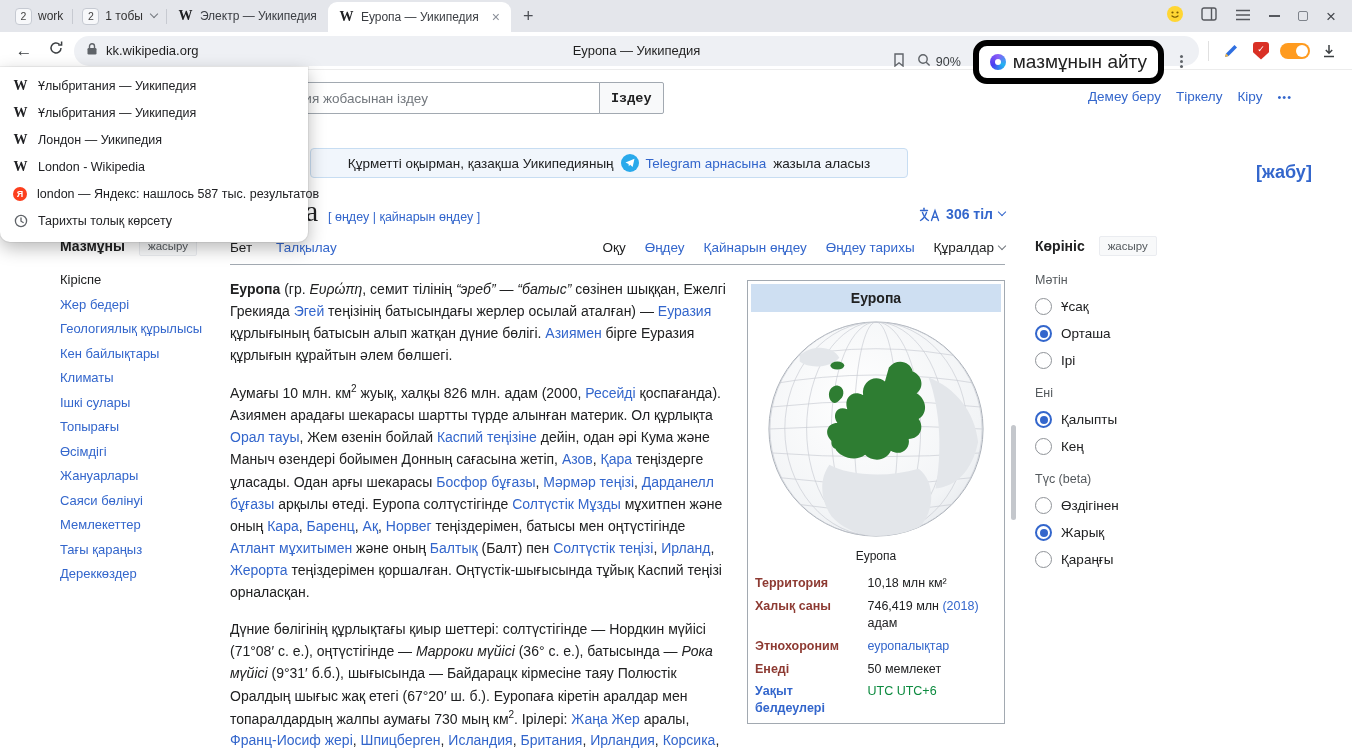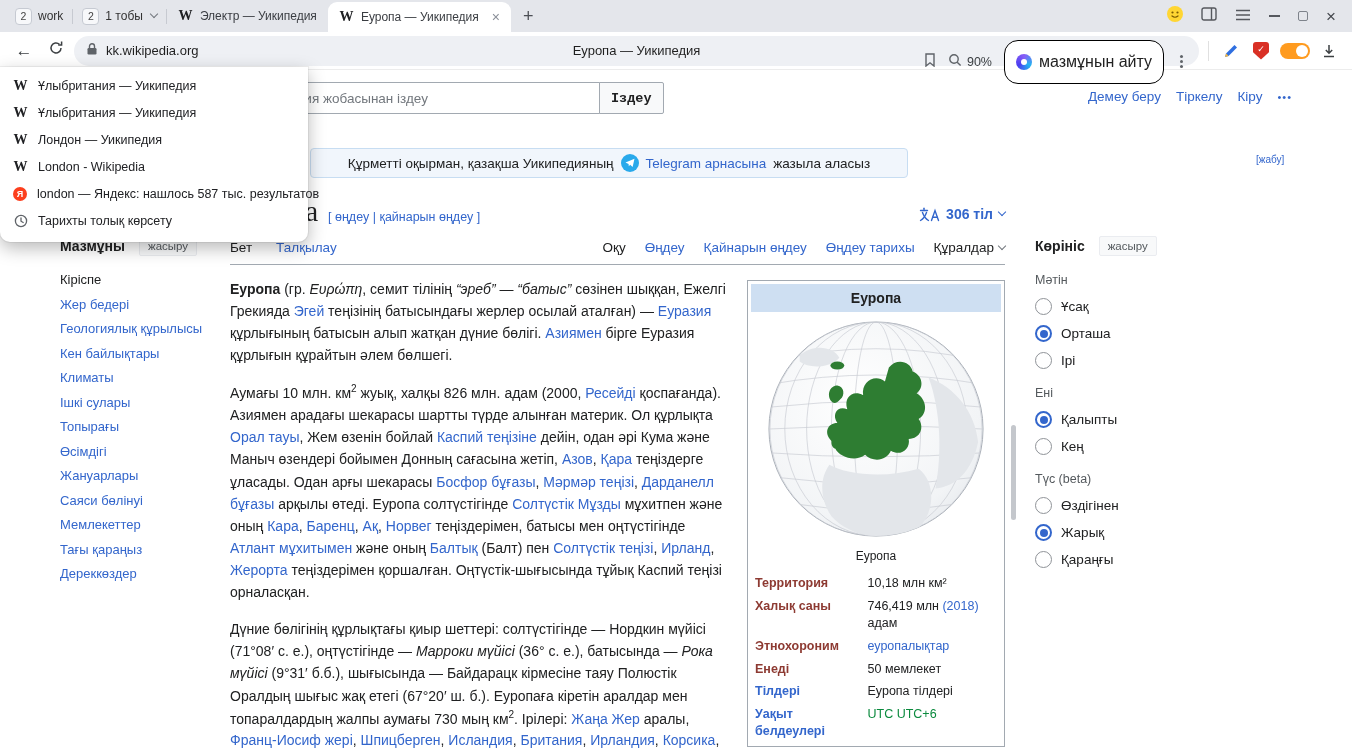--- a/index.html
+++ b/index.html
@@ -23,21 +23,21 @@
   .win-restore { width:10px; height:10px; border:1.5px solid #7e838b; border-radius:2px; }
   .win-close { font-size:17px; color:#44474d; line-height:1; }
 
   .toolbar { position:absolute; top:32px; left:0; right:0; height:38px; background:#fff; display:flex; align-items:center; padding:0 10px; gap:4px; border-bottom:1px solid #ececec; }
   .nav-btn { width:28px; text-align:center; font-size:17px; color:#3c4043; flex:none; }
   .urlbar { flex:1; height:30px; background:#eef0f4; border-radius:15px; display:flex; align-items:center; gap:8px; padding:0 12px; position:relative; }
   .url-text { font-size:13px; color:#1f1f1f; z-index:2; }
   .page-title-center { position:absolute; left:0; right:0; text-align:center; font-size:13px; color:#1f1f1f; }
   .urlbar-right { margin-left:auto; display:flex; align-items:center; gap:12px; z-index:2;margin-top:22px; }
   .zoom-group { display:flex; align-items:center; gap:5px; font-size:12.5px; color:#3c4043; }
-  .read-pill { display:flex; align-items:center; gap:7px; background:#fff; border:1px solid #000000; border-radius:14px; height:44px; padding:0 11px; font-size:16px; color:#222; white-space:nowrap; }
+  .read-pill { display:flex; align-items:center; gap:7px; background:#fff; border:6px solid #000000; border-radius:14px; height:44px; padding:0 11px; font-size:19px; color:#222; white-space:nowrap; }
   .alice-dot { width:16px; height:16px; border-radius:50%; background:conic-gradient(#8a5cf6,#20b5f0,#4a3df0,#8a5cf6); position:relative; flex:none; }
   .alice-dot::after { content:""; position:absolute; left:5px; top:5px; width:6px; height:6px; border-radius:50%; background:#fff; }
   .kebab { width:3px; height:3px; border-radius:50%; background:#5f6368; box-shadow:0 -5px 0 #5f6368, 0 5px 0 #5f6368; margin:0 4px; }
   .divider { width:1px; height:20px; background:#e0e0e0; margin:0 5px; flex:none; }
   .ext { width:26px; display:flex; justify-content:center; align-items:center; flex:none; }
   .shield { width:16px; height:18px; background:var(--shield); border-radius:3px 3px 8px 8px; clip-path:polygon(0 0,100% 0,100% 60%,50% 100%,0 60%); display:flex; justify-content:center; color:#fff; font-size:9px; padding-top:2px; }
   .toggle { width:30px; height:16px; background:var(--accent-toggle); border-radius:9px; position:relative; }
   .toggle::after { content:""; position:absolute; right:2px; top:2px; width:12px; height:12px; border-radius:50%; background:#fff; }
 
   
@@ -54,21 +54,21 @@
 
   .wiki-search { position:absolute; left:243px; top:12px; display:flex; }
   .wiki-search input { width:357px; height:32px; border:1px solid #a2a9b1; border-radius:2px 0 0 2px; padding:0 9px; font-size:13.5px; font-family:inherit; color:#202122; }
   .wiki-search input::placeholder { color:#72777d; }
   .search-btn { height:32px; margin-left:-1px; border:1px solid #a2a9b1; border-radius:0 2px 2px 0; background:#f8f9fa; font-weight:bold; font-size:13.5px; padding:0 11px; color:#202122; font-family:Liberation Mono, monospace; }
   .header-links { position:absolute; top:19px; right:60px; display:flex; gap:15px; font-size:13.5px; align-items:center; }
   .hmore { color:var(--link); letter-spacing:1px; font-size:11px; }
 
   .banner { position:absolute; left:310px; top:78px; width:598px; height:30px; background:var(--banner-bg); border:1px solid var(--banner-border); border-radius:4px; display:flex; align-items:center; justify-content:center; gap:7px; font-size:13.5px; }
   .tg-icon { width:18px; height:18px; border-radius:50%; background:#29a9eb; display:flex; align-items:center; justify-content:center; flex:none; }
-  .banner-close { position:absolute; left:1256px; top:84px; font-size:10px; color:var(--link); }
+  .banner-close { position:absolute; left:1256px; top:92px; font-size:18px; color:var(--link);font-weight:bold; }
 
   .toc { position:absolute; left:60px; top:166px; width:162px; font-size:13px; }
   .panel-head { display:flex; align-items:center; gap:14px; margin-bottom:16px; }
   .panel-title { font-weight:bold; font-size:14px; }
   .chip { font-size:11.5px; color:#54595d; background:#f8f9fa; border:1px solid #eaecf0; border-radius:2px; padding:3px 8px; }
   .toc-list { display:flex; flex-direction:column; gap:9.5px; }
   .toc-item { color:var(--link); }
   .toc-item.active { color:#202122; }
 
   .main { position:absolute; left:230px; top:126px; width:775px; }
@@ -341,24 +341,20 @@
               </tr>
               <tr>
                 <td class="lbl">Этнохороним</td>
                 <td class="val"><span class="link">еуропалықтар</span></td>
               </tr>
               <tr>
                 <td class="lbl">Енеді</td>
                 <td class="val"><span>50 мемлекет</span></td>
               </tr>
               <tr>
-                <td class="lbl link">Тілдері</td>
-                <td class="val"><span>Еуропа тілдері</span></td>
-              </tr>
-              <tr>
                 <td class="lbl link">Уақыт белдеулері</td>
                 <td class="val"><span class="green">UTC UTC+6</span></td>
               </tr>
             </tbody>
           </table>
       </aside>
       <div id="paragraphs">
           <p><span class="b">Еуропа</span><span> (гр. </span><span class="i">Ευρώπη</span><span>, семит тілінің </span><span class="i">“эреб”</span><span> — </span><span class="i">“батыс”</span><span> сөзінен шыққан, Ежелгі Грекияда </span><span class="link">Эгей</span><span> теңізінің батысындағы жерлер осылай аталған) — </span><span class="link">Еуразия</span><span> құрлығының батысын алып жатқан дүние бөлігі. </span><span class="link">Азиямен</span><span> бірге Еуразия құрлығын құрайтын әлем бөлшегі.</span></p>
           <p><span>Аумағы 10 млн. км</span><sup>2</sup><span> жуық, халқы 826 млн. адам (2000, </span><span class="link">Ресейді</span><span> қоспағанда). Азиямен арадағы шекарасы шартты түрде алынған материк. Ол құрлықта </span><span class="link">Орал тауы</span><span>, Жем өзенін бойлай </span><span class="link">Каспий теңізіне</span><span> дейін, одан әрі Кума және Маныч өзендері бойымен Донның сағасына жетіп, </span><span class="link">Азов</span><span>, </span><span class="link">Қара</span><span> теңіздерге ұласады. Одан арғы шекарасы </span><span class="link">Босфор бұғазы</span><span>, </span><span class="link">Мәрмәр теңізі</span><span>, </span><span class="link">Дарданелл бұғазы</span><span> арқылы өтеді. Еуропа солтүстігінде </span><span class="link">Солтүстік Мұзды</span><span> мұхитпен және оның </span><span class="link">Кара</span><span>, </span><span class="link">Баренц</span><span>, </span><span class="link">Ақ</span><span>, </span><span class="link">Норвег</span><span> теңіздерімен, батысы мен оңтүстігінде </span><span class="link">Атлант мұхитымен</span><span> және оның </span><span class="link">Балтық</span><span> (Балт) пен </span><span class="link">Солтүстік теңізі</span><span>, </span><span class="link">Ирланд</span><span>, </span><span class="link">Жерорта</span><span> теңіздерімен қоршалған. Оңтүстік-шығысында тұйық Каспий теңізі орналасқан.</span></p>
           <p><span>Дүние бөлігінің құрлықтағы қиыр шеттері: солтүстігінде — Нордкин мүйісі (71°08′ с. е.), оңтүстігінде — </span><span class="i">Марроки мүйісі</span><span> (36° с. е.), батысында — </span><span class="i">Рока мүйісі</span><span> (9°31′ б.б.), шығысында — Байдарацк кірмесіне таяу Полюстік Оралдың шығыс жақ етегі (67°20′ ш. б.). Еуропаға кіретін аралдар мен топаралдардың жалпы аумағы 730 мың км</span><sup>2</sup><span>. Ірілері: </span><span class="link">Жаңа Жер</span><span> аралы, </span><span class="link">Франц-Иосиф жері</span><span>, </span><span class="link">Шпицберген</span><span>, </span><span class="link">Исландия</span><span>, </span><span class="link">Британия</span><span>, </span><span class="link">Ирландия</span><span>, </span><span class="link">Корсика</span><span>, </span></p>

